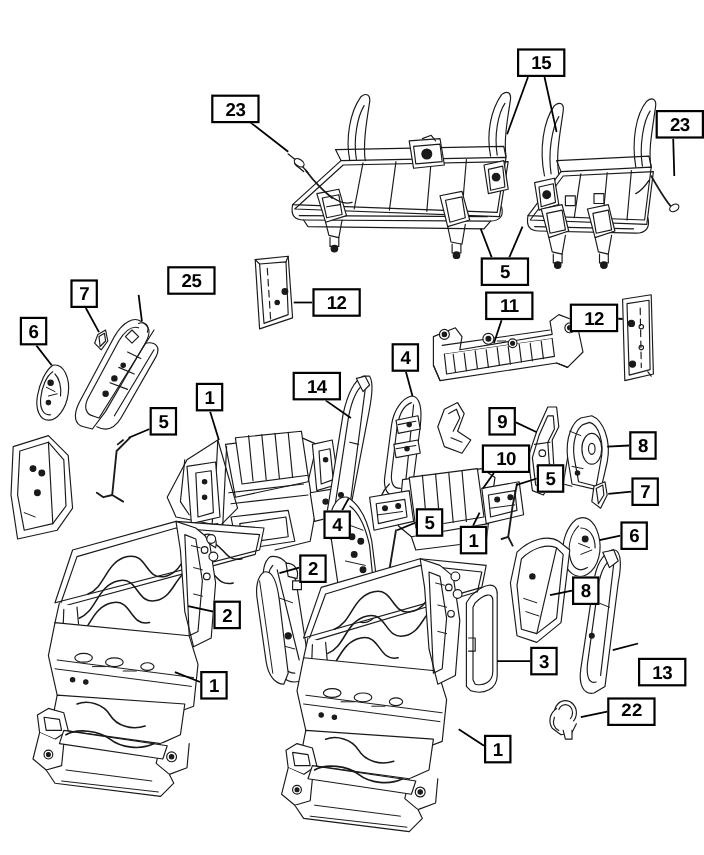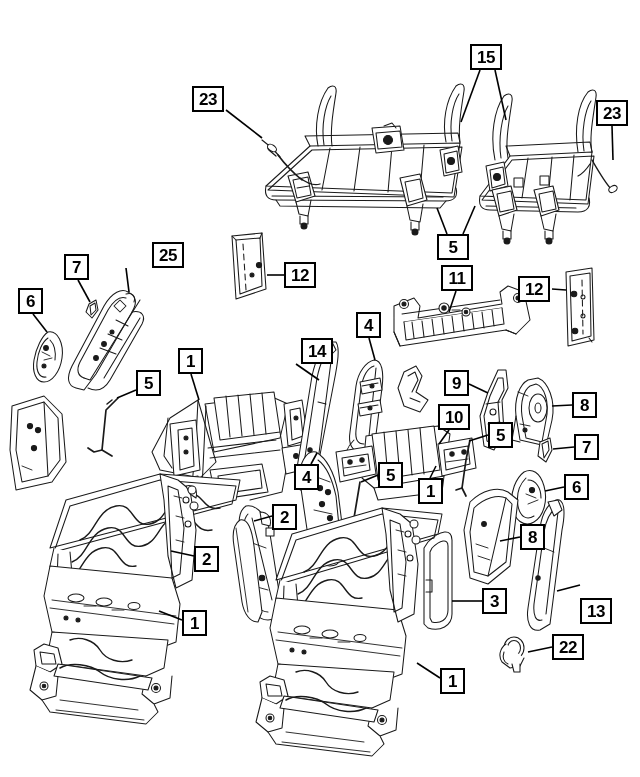--- a/index.html
+++ b/index.html
@@ -22,21 +22,21 @@
     color:#000000;
     font-family:"Liberation Sans", sans-serif;
     font-weight:bold;
     font-size:17px;
     line-height:1;
     display:flex;align-items:center;justify-content:center;
     letter-spacing:-0.5px;
     z-index:10;
   }
   .callout.w1{width:25px;height:26px;}
-  .callout.w2{width:32px;height:26px;}
+  .callout.w2{width:44px;height:26px;}
   .leader{position:absolute;z-index:5;}
   .leader line{stroke:#000;stroke-width:1.6px;}
 </style>
 </head>
 <body>
 
 <div id="diagram">
 
   <svg class="art" viewBox="0 0 640 777" fill="none" stroke="#1a1a1a" stroke-width="1.05" stroke-linejoin="round" stroke-linecap="round">
 
@@ -590,34 +590,34 @@
   <div class="callout w2" style="left:470px;top:44px;">15</div>
   <div class="callout w2" style="left:596px;top:100px;">23</div>
   <div class="callout w2" style="left:437px;top:234px;">5</div>
   <div class="callout w2" style="left:441px;top:265px;text-align:right;">11</div>
   <div class="callout w2" style="left:112px;top:242px;margin-left:40px;">25</div>
   <div class="callout w1" style="left:64px;top:254px;">7</div>
   <div class="callout w1" style="left:18px;top:288px;">6</div>
   <div class="callout w2" style="left:284px;top:262px;">12</div>
   <div class="callout w2" style="left:518px;top:276px;">12</div>
   <div class="callout w1" style="left:356px;top:312px;">4</div>
-  <div class="callout w2" style="left:266px;top:338px;margin-left:35px;">14</div>
+  <div class="callout w2" style="left:266px;top:338px;">14</div>
   <div class="callout w1" style="left:178px;top:348px;">1</div>
   <div class="callout w1" style="left:136px;top:370px;">5</div>
   <div class="callout w1" style="left:444px;top:370px;">9</div>
   <div class="callout w2" style="left:438px;top:404px;">10</div>
   <div class="callout w1" style="left:572px;top:392px;">8</div>
   <div class="callout w1" style="left:488px;top:422px;">5</div>
   <div class="callout w1" style="left:574px;top:434px;">7</div>
   <div class="callout w1" style="left:294px;top:464px;">4</div>
   <div class="callout w1" style="left:378px;top:462px;">5</div>
   <div class="callout w1" style="left:418px;top:478px;">1</div>
   <div class="callout w1" style="left:564px;top:474px;">6</div>
   <div class="callout w1" style="left:194px;top:546px;">2</div>
   <div class="callout w1" style="left:272px;top:504px;">2</div>
   <div class="callout w1" style="left:520px;top:524px;">8</div>
   <div class="callout w1" style="left:482px;top:588px;">3</div>
   <div class="callout w2" style="left:580px;top:598px;">13</div>
-  <div class="callout w2" style="left:552px;top:634px;">22</div>
+  <div class="callout w2" style="left:552px;top:634px;font-family:Liberation Mono, monospace;">22</div>
   <div class="callout w1" style="left:182px;top:610px;">1</div>
   <div class="callout w1" style="left:440px;top:668px;">1</div>
 
 </div>
 
 </body></html>

